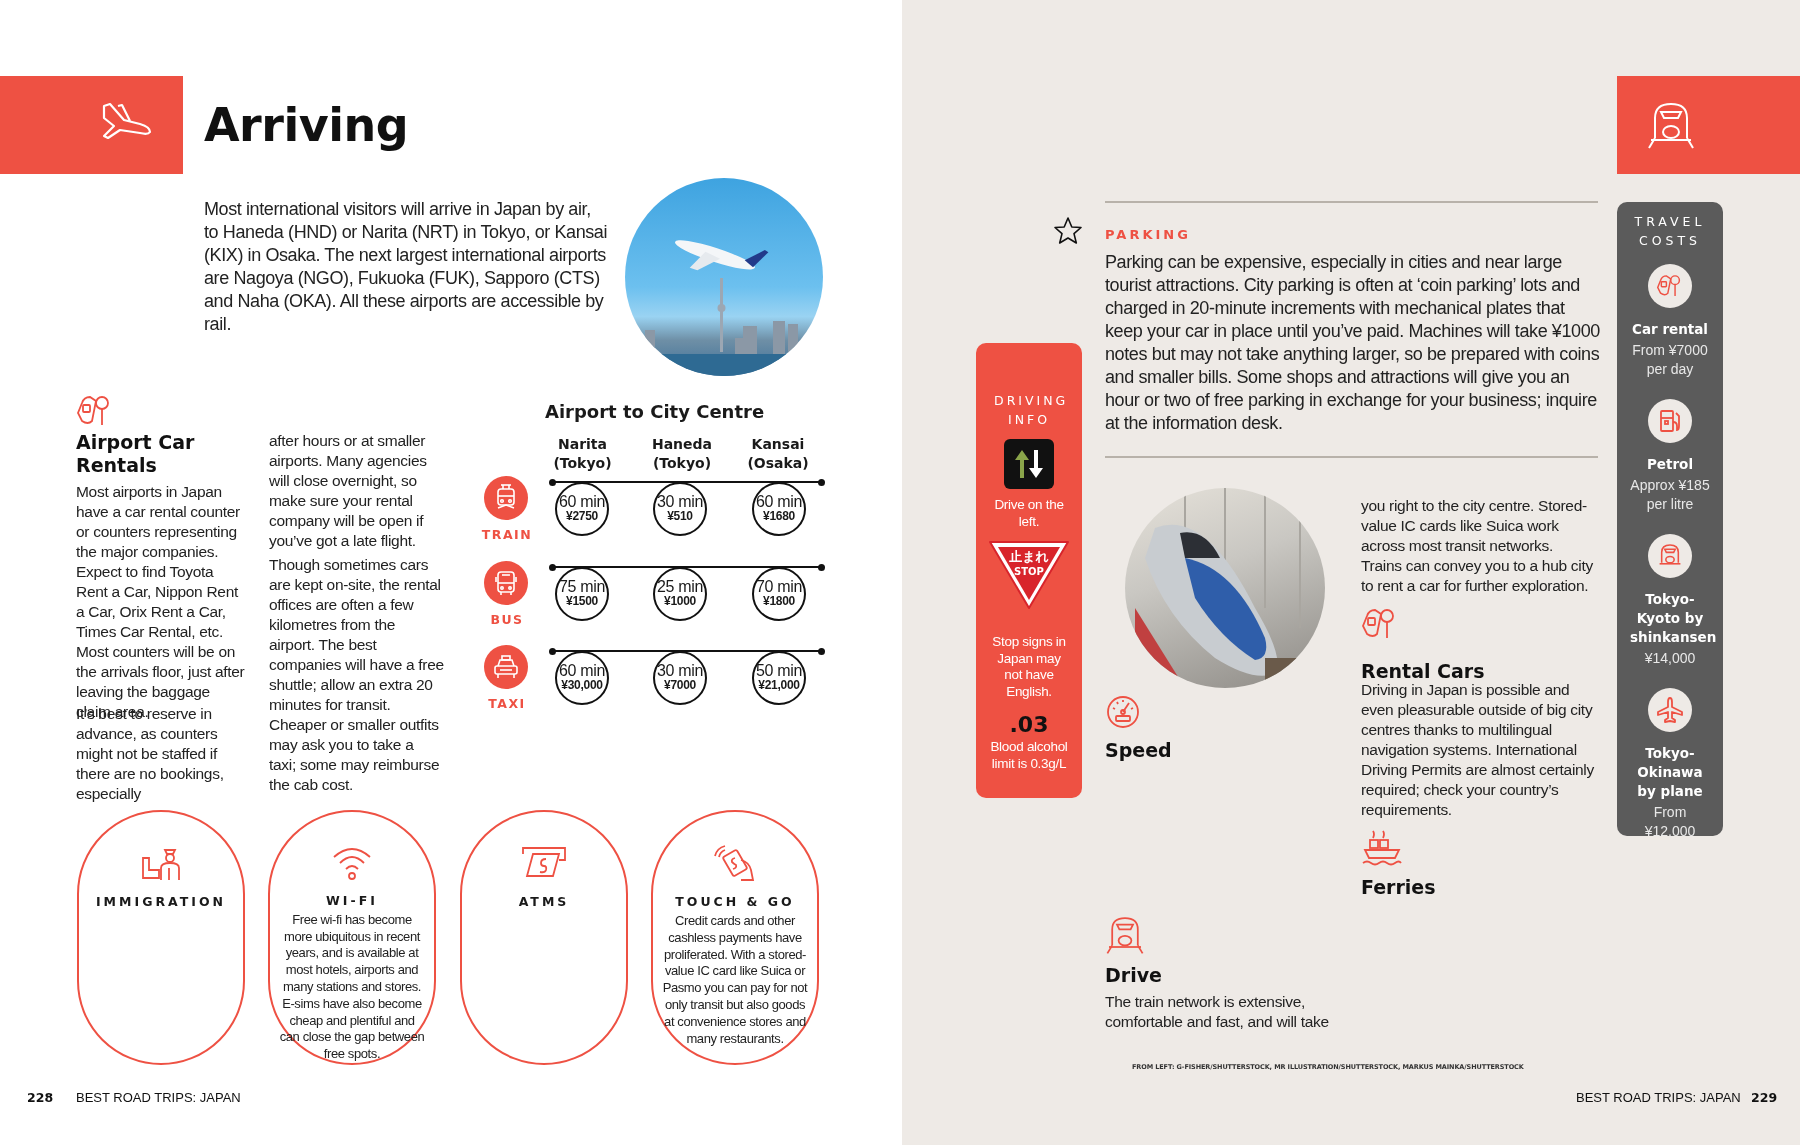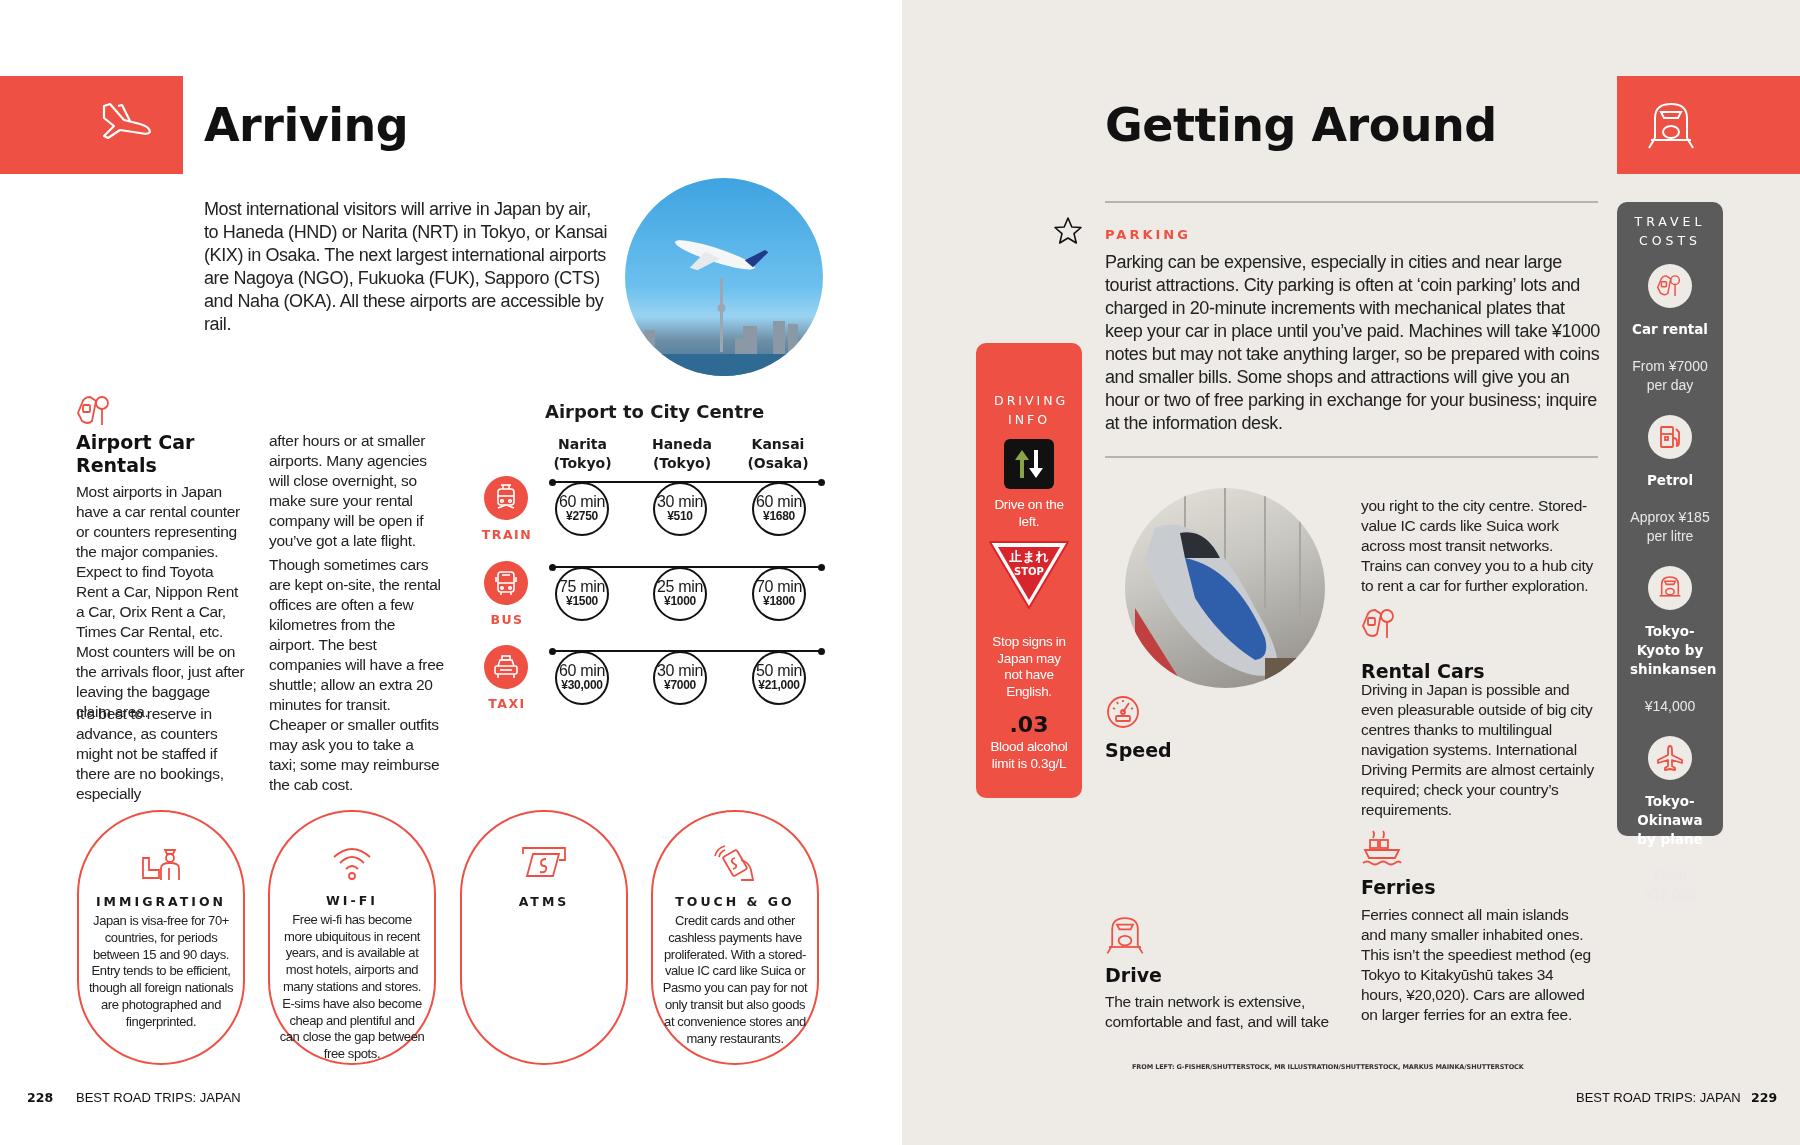--- a/index.html
+++ b/index.html
@@ -43,21 +43,21 @@
   .drive-box { position: absolute; left: 976px; top: 343px; width: 106px; height: 455px; background: #ee5143; border-radius: 10px; color: #fff; display: flex; flex-direction: column; align-items: center; }
   .drive-box .lbl { font-family: "DejaVu Sans", sans-serif; font-size: 12.5px; letter-spacing: 3px; text-align: center; line-height: 19px; margin-top: 48px; color: #fff; }
   .drive-box .txt { font-size: 13.5px; line-height: 16.5px; text-align: center; color: #fff; letter-spacing: -0.3px; }
   .drive-box .big { font-family: "DejaVu Sans", sans-serif; font-weight: bold; font-size: 22px; color: #111; }
 
   
   .cost-box { position: absolute; left: 1617px; top: 202px; width: 106px; height: 634px; background: #5b5b5b; border-radius: 10px; color: #fff; display: flex; flex-direction: column; align-items: center; }
   .cost-box .lbl { font-family: "DejaVu Sans", sans-serif; font-size: 12.5px; letter-spacing: 4px; text-align: center; line-height: 19px; margin-top: 10px; }
   .cost-icon { width: 44px; height: 44px; border-radius: 50%; background: #eeeae6; display: flex; align-items: center; justify-content: center; margin-top: 12px; }
   .cost-name { font-family: "DejaVu Sans", sans-serif; font-weight: bold; font-size: 13.5px; line-height: 19px; text-align: center; margin-top: 12px; }
-  .cost-val { font-size: 14px; line-height: 19px; text-align: center; color: #e8e8e8; margin-top: 18px; }
+  .cost-val { font-size: 14px; line-height: 19px; text-align: center; color: #e8e8e8; margin-top: 2px; }
 
   .rule { position: absolute; height: 2px; background: #b8b2aa; }
 
   .footer-num { position: absolute; font-family: "DejaVu Sans", sans-serif; font-weight: bold; font-size: 12.5px; color: #111; }
   .footer-txt { position: absolute; font-size: 13px; color: #111; }
   .credits { position: absolute; font-family: "DejaVu Sans", sans-serif; font-weight: bold; font-size: 6.5px; color: #333; letter-spacing: -0.1px; }
 </style>
 </head>
 <body>
 
@@ -205,21 +205,20 @@
         <span class="pill-icon">
           <svg width="44" height="40" viewBox="0 0 44 40" fill="none" stroke="#ee5143" stroke-width="1.8">
             <path d="M4 14 L4 34 L20 34 L20 26 L10 26 L10 14 Z"></path>
             <path d="M26 6 L36 6 L34 10 L28 10 Z"></path>
             <circle cx="31" cy="14" r="4"></circle>
             <path d="M22 36 L22 24 Q22 19 31 19 Q40 19 40 24 L40 36"></path>
             <line x1="30" y1="24" x2="30" y2="36"></line>
           </svg>
         </span>
         <div class="pill-title">IMMIGRATION</div>
-        <div class="pill-text cond">Japan is visa-free for 70+ countries, for periods between 15 and 90 days. Entry tends to be efficient, though all foreign nationals are photographed and fingerprinted.</div>
       </div>
       <div class="pill" style="left: 268px; top: 810px;">
         <span class="pill-icon">
           <svg width="44" height="40" viewBox="0 0 44 40" fill="none" stroke="#ee5143" stroke-width="1.8">
             <path d="M4 14 Q22 -2 40 14"></path>
             <path d="M10 20 Q22 8 34 20"></path>
             <path d="M16 26 Q22 20 28 26"></path>
             <circle cx="22" cy="33" r="3"></circle>
           </svg>
         </span>
@@ -249,21 +248,20 @@
         <div class="pill-title">TOUCH &amp; GO</div>
         <div class="pill-text cond">Credit cards and other cashless payments have proliferated. With a stored-value IC card like Suica or Pasmo you can pay for not only transit but also goods at convenience stores and many restaurants.</div>
       </div>
     </div>
 
   <div class="footer-num" style="left:27px; top:1090px;">228</div>
   <div class="footer-txt" style="left:76px; top:1090px;">BEST ROAD TRIPS: JAPAN</div>
 </div>
 
 <div class="page-right">
-  <div class="hdr-title" style="left:203px; top:98px;">Getting Around</div>
   <div class="hdr-bar" style="left:715px; top:76px; width:183px; height:98px;">
     <span class="abs" style="left:30px; top:24px;">
       <svg width="48" height="50" viewBox="0 0 48 50" fill="none" stroke="#fff" stroke-width="2">
         <path d="M8 38 L8 18 Q8 4 24 4 Q40 4 40 18 L40 38"></path>
           <path d="M14 12 L34 12 L31 18 L17 18 Z"></path>
           <ellipse cx="24" cy="32" rx="8" ry="6"></ellipse>
           <line x1="4" y1="40" x2="44" y2="40"></line>
           <line x1="8" y1="38" x2="2" y2="48"></line>
           <line x1="40" y1="38" x2="46" y2="48"></line>
       </svg>
@@ -359,21 +357,20 @@
   <span class="abs" style="left:459px; top:828px;">
     <svg width="42" height="40" viewBox="0 0 42 40" fill="none" stroke="#ee5143" stroke-width="1.8">
         <path d="M12 10 Q14 6 12 3 M22 10 Q24 6 22 3"></path>
         <rect x="9" y="12" width="8" height="8"></rect>
         <rect x="19" y="12" width="8" height="8"></rect>
         <path d="M4 22 L38 22 L34 30 L8 30 Z"></path>
         <path d="M2 35 Q6 32 10 35 Q14 38 18 35 Q22 32 26 35 Q30 38 34 35 Q38 32 40 35"></path>
       </svg>
   </span>
   <div class="abs sec-head" style="left:459px; top:876px;">Ferries</div>
-  <div class="abs body-text cond" style="left:459px; top:905px; width:235px;">Ferries connect all main islands and many smaller inhabited ones. This isn’t the speediest method (eg Tokyo to Kitakyūshū takes 34 hours, ¥20,020). Cars are allowed on larger ferries for an extra fee.</div>
 
   <div class="cost-box" style="left:715px;">
     <div class="lbl" style="width:80px;">TRAVEL COSTS</div>
     <div id="cost-items" style="display:flex; flex-direction:column; align-items:center; width:100%;">
         <span class="cost-icon" style="margin-top: 14px;">
           <svg width="28" height="26" viewBox="0 0 38 36" fill="none" stroke="#ee5143" stroke-width="2">
             <path d="M6 10 Q8 4 14 4 L20 8 L16 28 Q12 32 6 28 L2 20 Z"></path>
             <rect x="7" y="12" width="7" height="7" rx="1"></rect>
             <circle cx="26" cy="10" r="6"></circle>
             <line x1="26" y1="16" x2="26" y2="32"></line>

